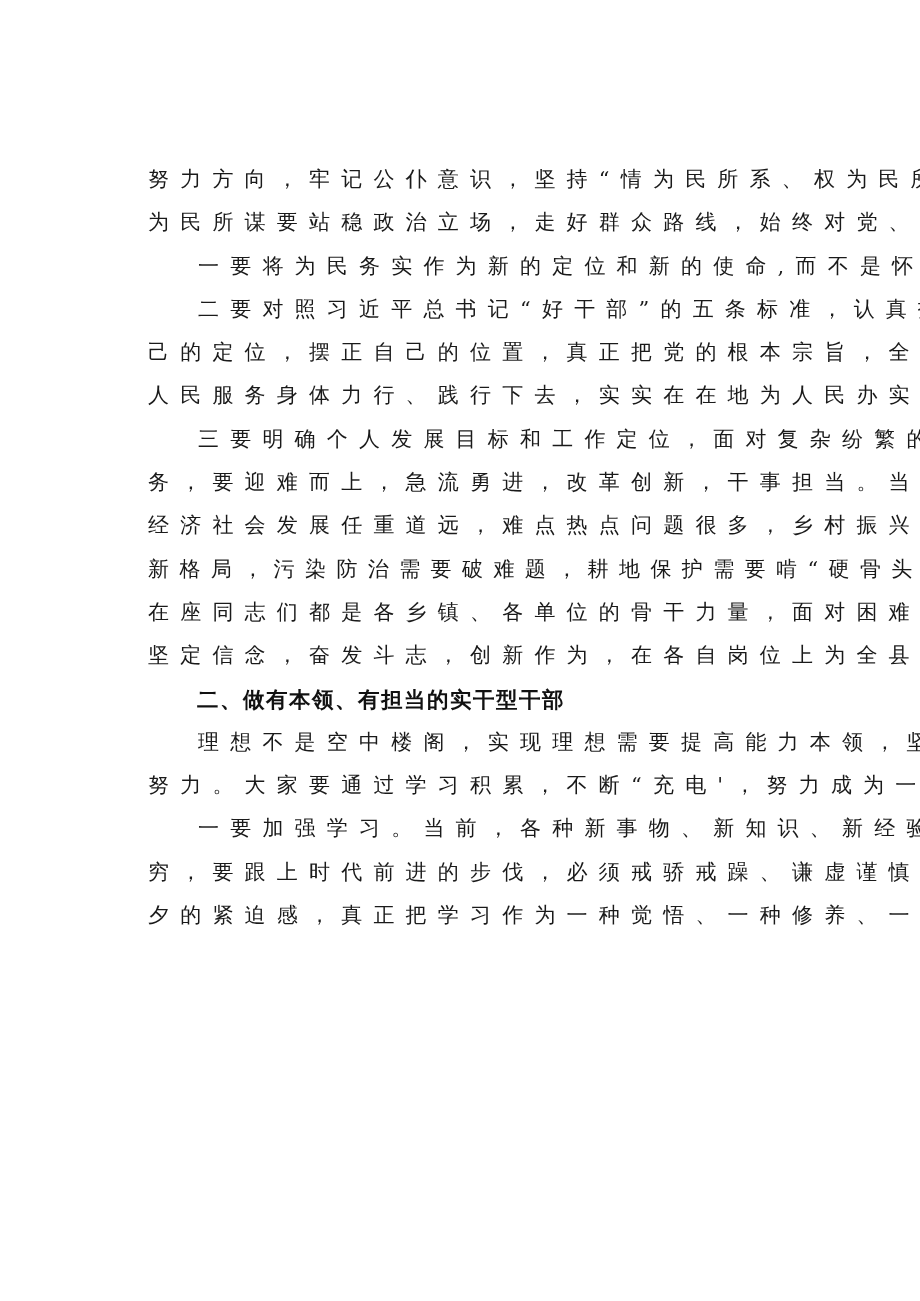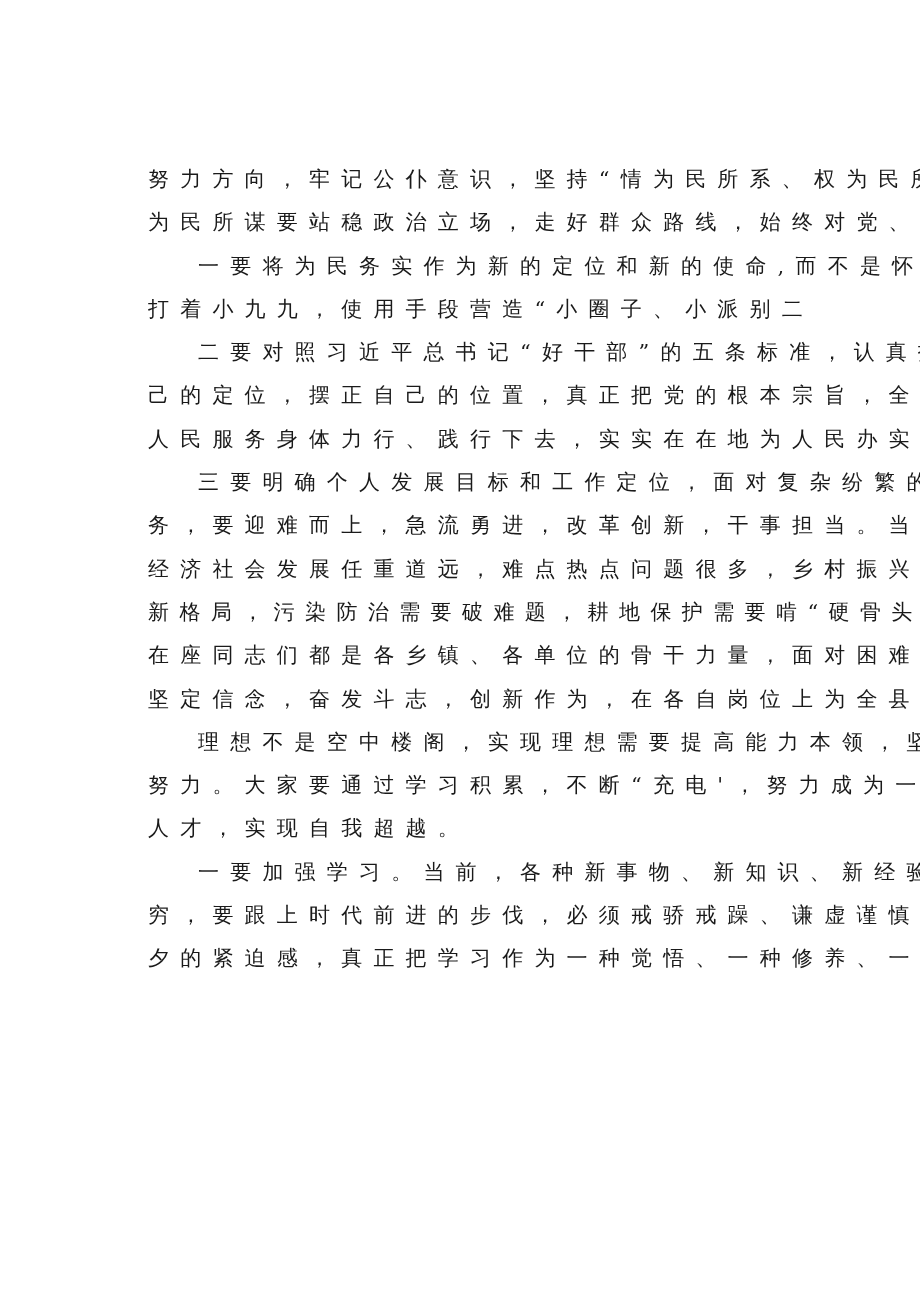--- a/index.html
+++ b/index.html
@@ -27,30 +27,29 @@
   }
 </style>
 </head>
 <body>
 
 <div class="page">
   <div class="body-text">
     <span class="line">努力方向，牢记公仆意识，坚持“情为民所系、权为民所用、利</span>
     <span class="line">为民所谋要站稳政治立场，走好群众路线，始终对党、对人民忠</span>
     <span class="line indent">一要将为民务实作为新的定位和新的使命,而不是怀揣私利、</span>
-    <span class="line">打着小九九，使用手段营造“小圈子、小派别二</span>
     <span class="line indent">二要对照习近平总书记“好干部”的五条标准，认真找准自</span>
     <span class="line">己的定位，摆正自己的位置，真正把党的根本宗旨，全心全意为</span>
     <span class="line">人民服务身体力行、践行下去，实实在在地为人民办实事。</span>
     <span class="line indent">三要明确个人发展目标和工作定位，面对复杂纷繁的日常事</span>
     <span class="line">务，要迎难而上，急流勇进，改革创新，干事担当。当前，我县</span>
     <span class="line">经济社会发展任重道远，难点热点问题很多，乡村振兴需要打开</span>
     <span class="line tight">新格局，污染防治需要破难题，耕地保护需要啃“硬骨头”等等。</span>
     <span class="line">在座同志们都是各乡镇、各单位的骨干力量，面对困难挑战，要</span>
     <span class="line">坚定信念，奋发斗志，创新作为，在各自岗位上为全县发展献策</span>
+    <span class="heading">二、做有本领、有担当的实干型干部</span>
     <span class="line indent">理想不是空中楼阁，实现理想需要提高能力本领，坚持不懈</span>
     <span class="line">努力。大家要通过学习积累，不断“充电'，努力成为一专多能的</span>
-    <span class="line">人才，实现自我超越。</span>
     <span class="line indent">一要加强学习。当前，各种新事物、新知识、新经验层出不</span>
     <span class="line">穷，要跟上时代前进的步伐，必须戒骄戒躁、谦虚谨慎,以只争朝</span>
     <span class="line">夕的紧迫感，真正把学习作为一种觉悟、一种修养、一种责任、</span>
   </div>
 </div>
 
 </body></html>

